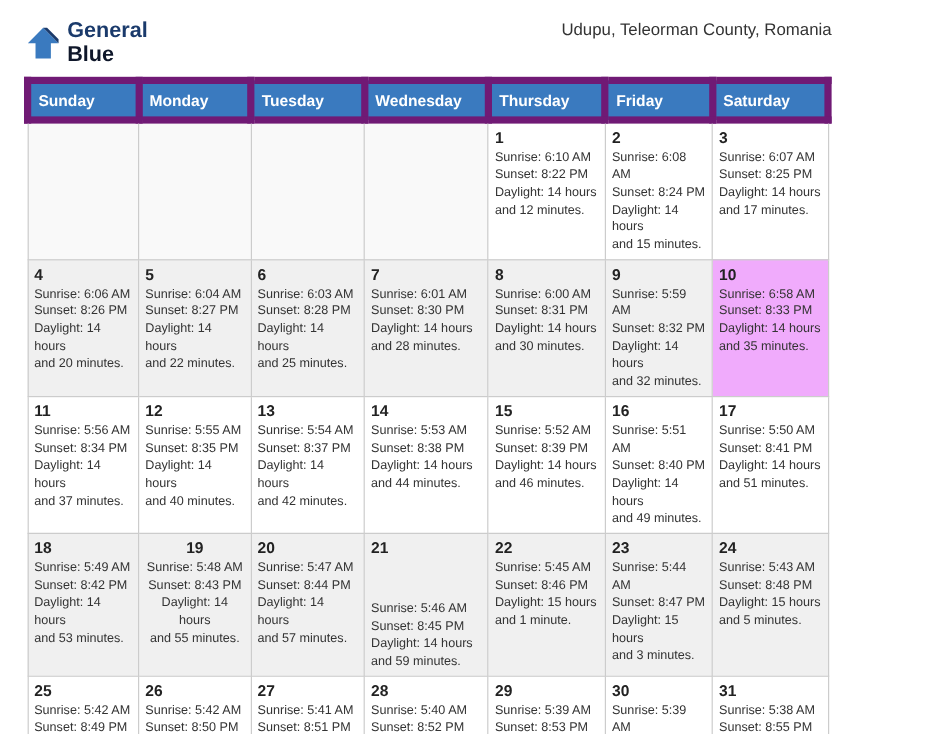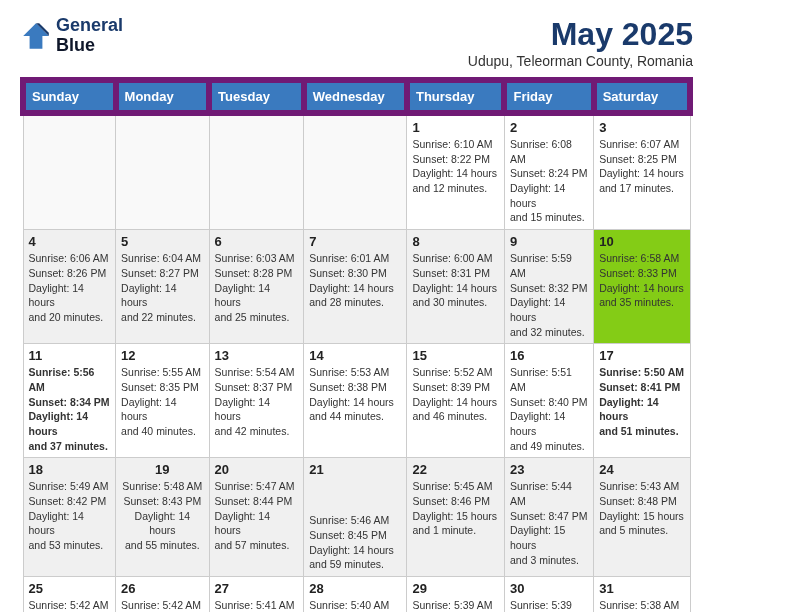--- a/index.html
+++ b/index.html
@@ -101,21 +101,20 @@
       <svg class="logo-icon" viewBox="0 0 40 40">
         <polygon points="20,4 36,20 28,20 28,36 12,36 12,20 4,20" fill="#3a7abf"></polygon>
         <polygon points="24,4 36,16 36,20 20,4" fill="#1a3a6b"></polygon>
       </svg>
       <div class="logo-text">
         <div>General</div>
         <div style="color:#0f172a">Blue</div>
       </div>
     </div>
     <div class="title-block">
-      <div class="month-title">May 2025</div>
       <div class="location">Udupu, Teleorman County, Romania</div>
     </div>
   </div>
 
   <table class="calendar">
     <thead>
       <tr>
       <th>Sunday</th>
           <th>Monday</th>
           <th>Tuesday</th>
@@ -189,32 +188,32 @@
 Daylight: 14 hours
 and 30 minutes.</div>
           </td>
           <td style="background: rgb(240, 240, 240);">
             <span class="day-num">9</span>
             <div class="day-info" style="white-space: pre-line;">Sunrise: 5:59 AM
 Sunset: 8:32 PM
 Daylight: 14 hours
 and 32 minutes.</div>
           </td>
-          <td style="background: #84cc16;">
+          <td style="background: #f0abfc;">
             <span class="day-num">10</span>
             <div class="day-info" style="white-space: pre-line;">Sunrise: 6:58 AM
 Sunset: 8:33 PM
 Daylight: 14 hours
 and 35 minutes.</div>
           </td>
         </tr>
         <tr>
           <td>
             <span class="day-num">11</span>
-            <div class="day-info" style="white-space: pre-line; font-weight: bold;">Sunrise: 5:56 AM
+            <div class="day-info" style="white-space: pre-line;">Sunrise: 5:56 AM
 Sunset: 8:34 PM
 Daylight: 14 hours
 and 37 minutes.</div>
           </td>
           <td>
             <span class="day-num">12</span>
             <div class="day-info" style="white-space: pre-line;">Sunrise: 5:55 AM
 Sunset: 8:35 PM
 Daylight: 14 hours
 and 40 minutes.</div>
@@ -242,21 +241,21 @@
           </td>
           <td>
             <span class="day-num">16</span>
             <div class="day-info" style="white-space: pre-line;">Sunrise: 5:51 AM
 Sunset: 8:40 PM
 Daylight: 14 hours
 and 49 minutes.</div>
           </td>
           <td>
             <span class="day-num">17</span>
-            <div class="day-info" style="white-space: pre-line; font-weight: bold;">Sunrise: 5:50 AM
+            <div class="day-info" style="white-space: pre-line;">Sunrise: 5:50 AM
 Sunset: 8:41 PM
 Daylight: 14 hours
 and 51 minutes.</div>
           </td>
         </tr>
         <tr>
           <td style="background: rgb(240, 240, 240);">
             <span class="day-num">18</span>
             <div class="day-info" style="white-space: pre-line;">Sunrise: 5:49 AM
 Sunset: 8:42 PM

